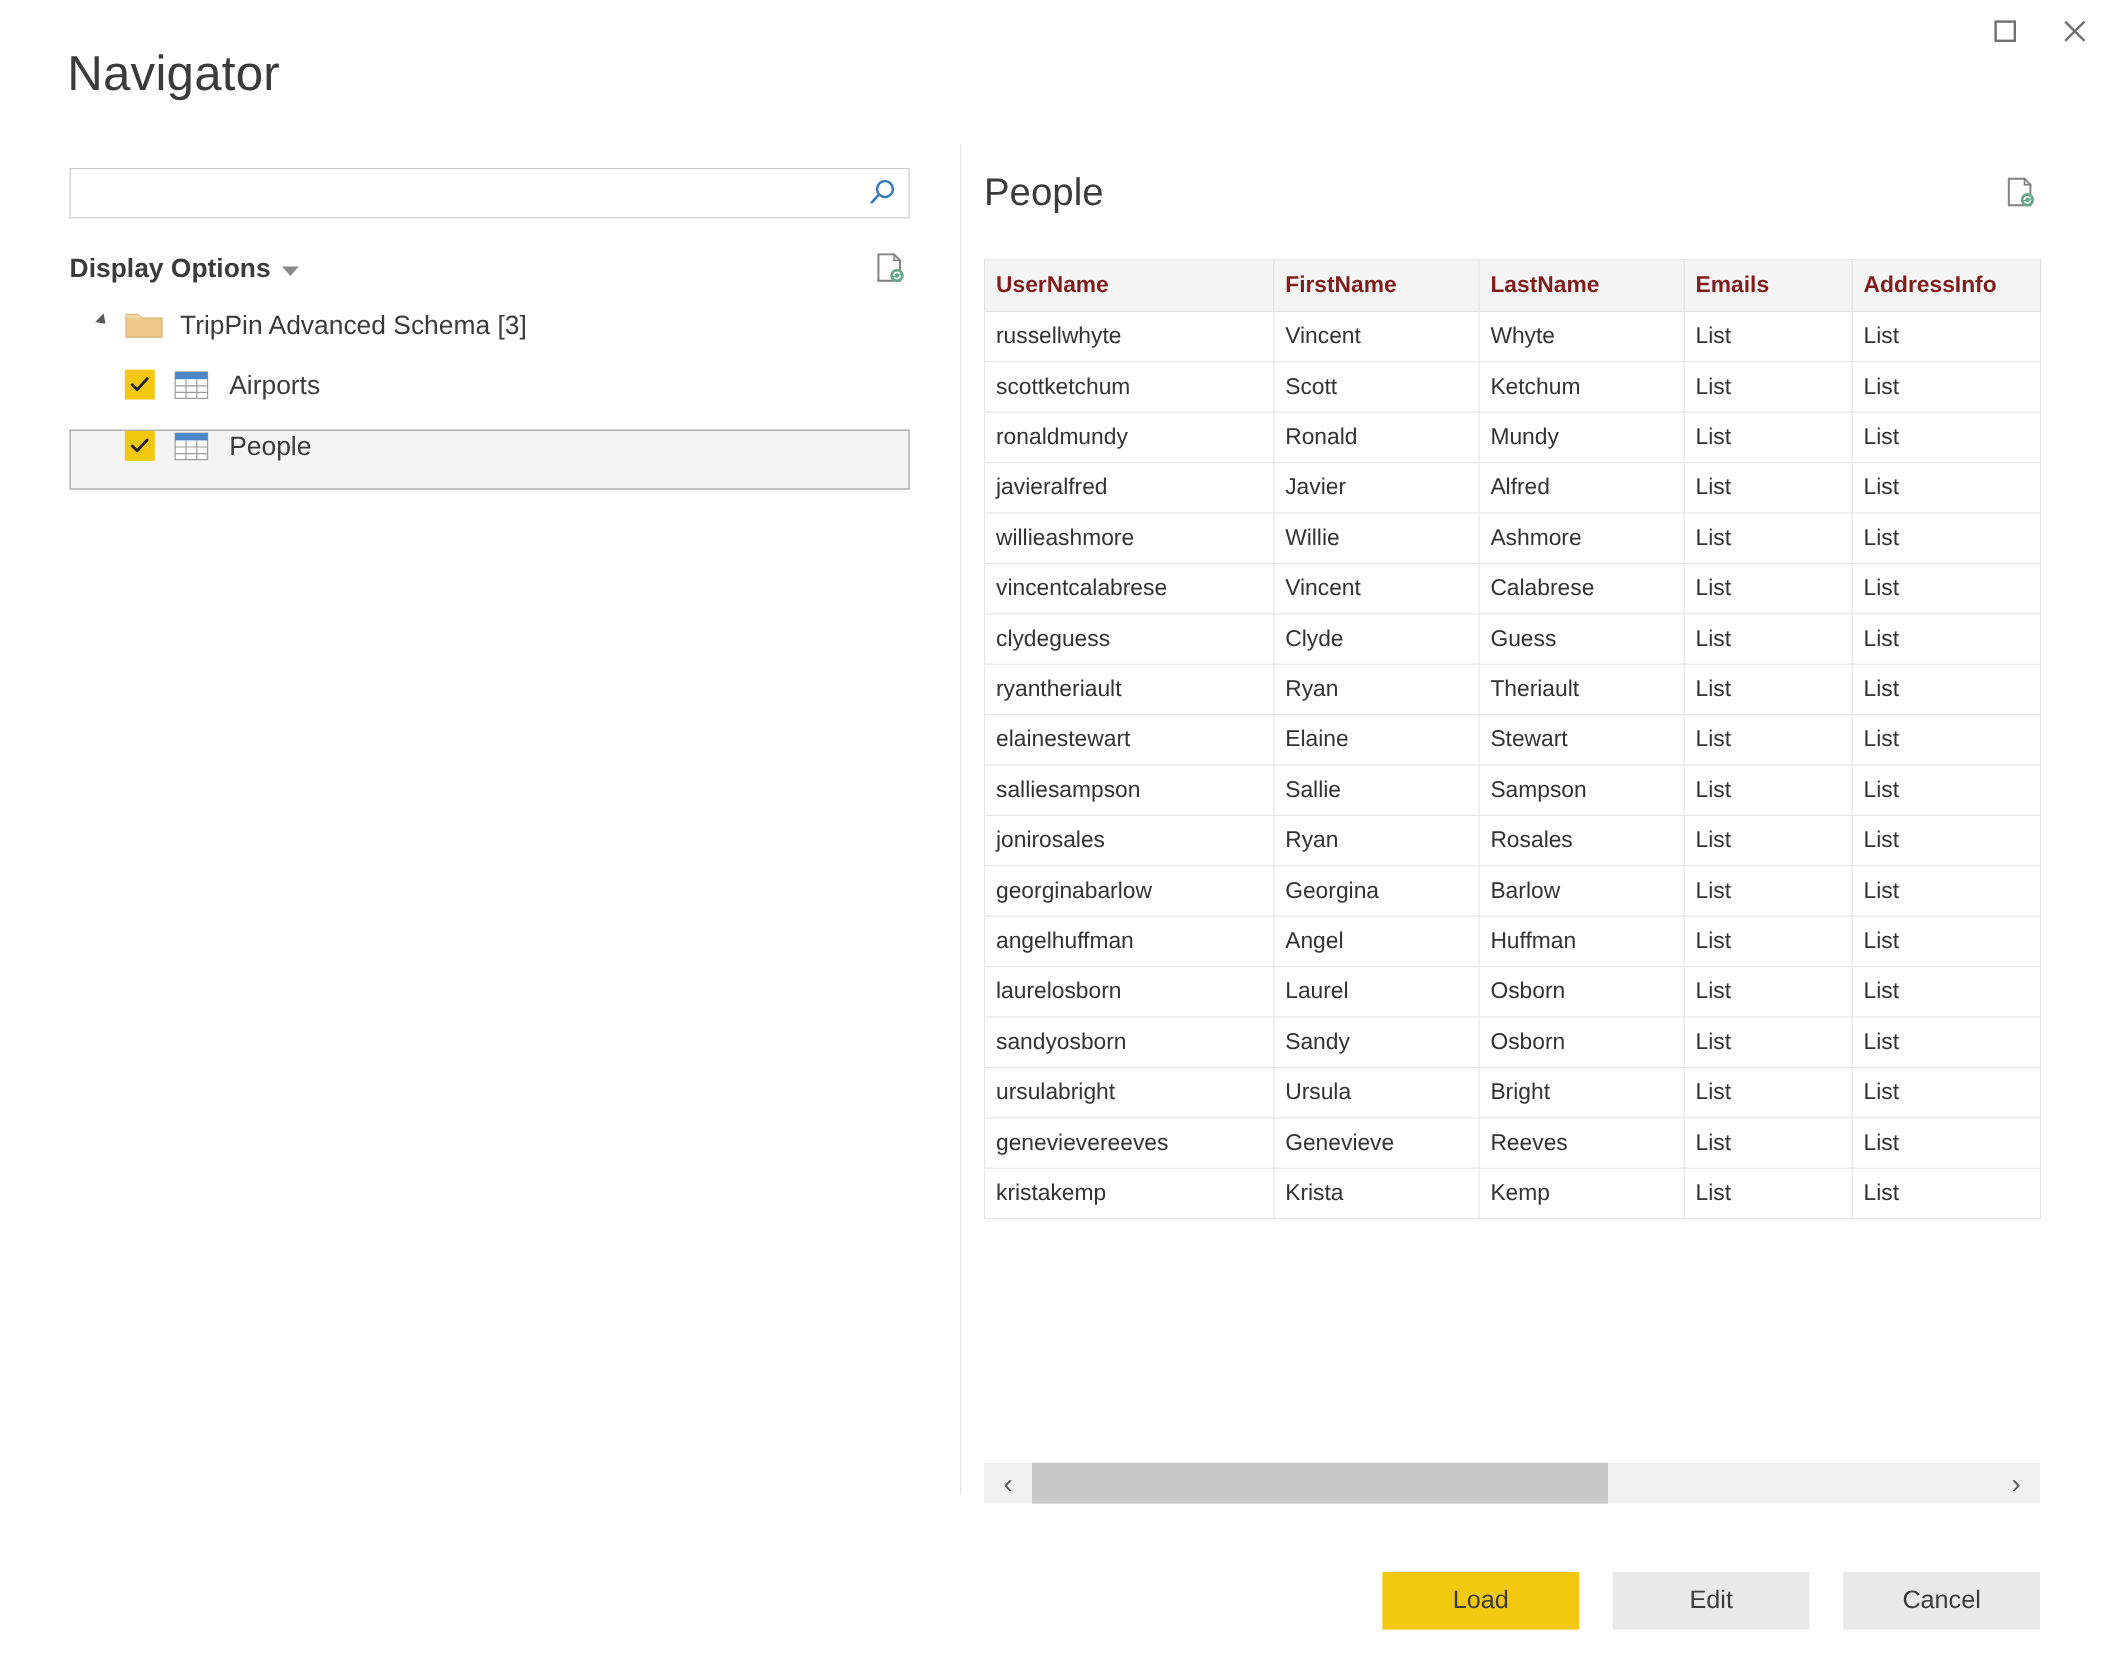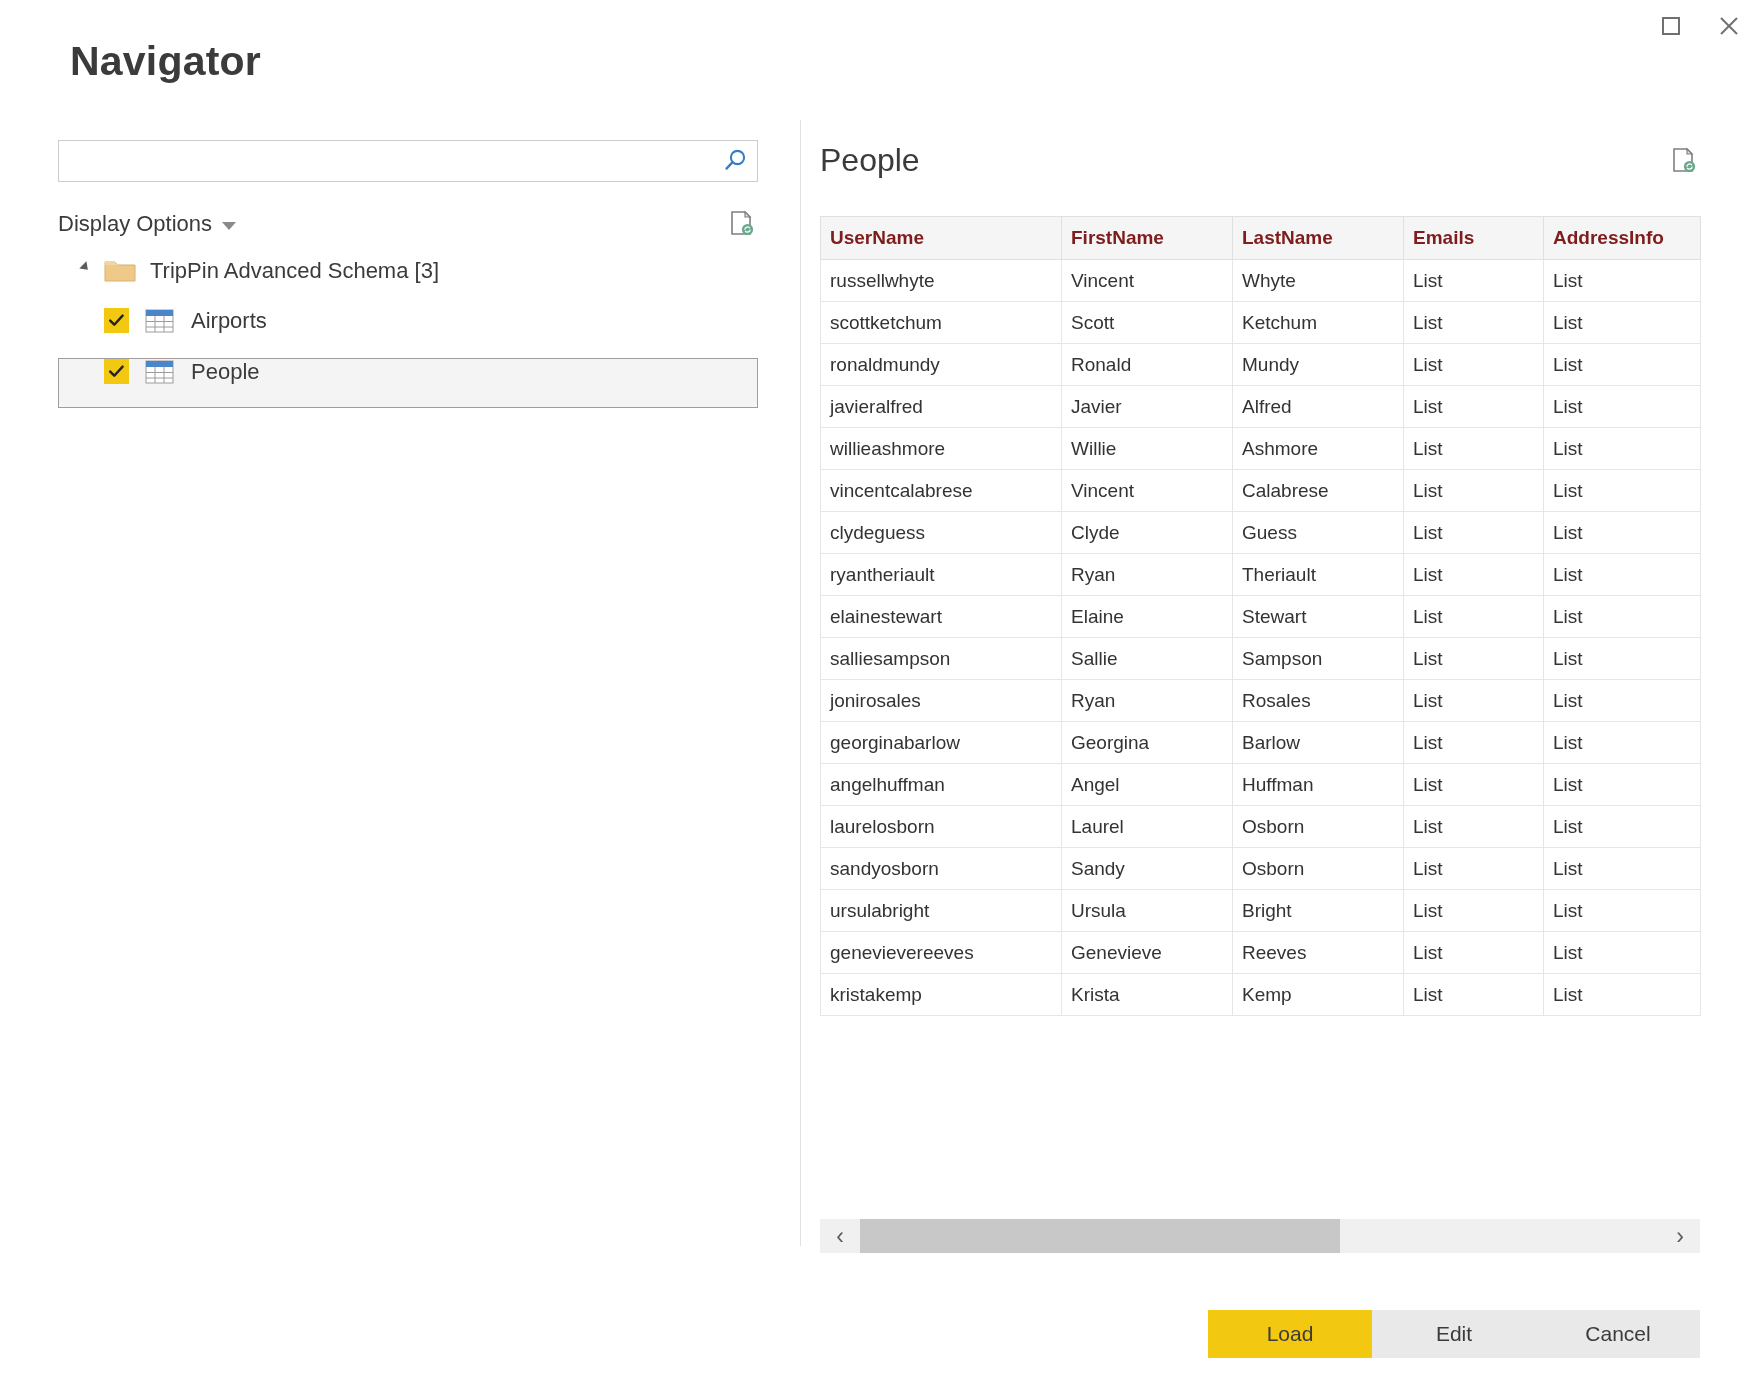--- a/index.html
+++ b/index.html
@@ -31,25 +31,24 @@
     cursor: pointer;
   }
   .win-btn svg { display: block; }
 
   
   .dlg-title {
     position: absolute;
     left: 56px;
     top: 36px;
     font-size: 41px;
-    font-weight: 700;
+    font-weight: 400;
     color: #3b3b3b;
     letter-spacing: .2px;
     line-height: 50px;
-    margin-left: 14px;
   }
 
   
   .left-pane {
     position: absolute;
     left: 58px;
     top: 140px;
     width: 702px;
   }
   .search-wrap {
@@ -89,21 +88,21 @@
     height: 40px;
   }
   .display-options {
     display: flex;
     align-items: center;
     cursor: pointer;
     gap: 10px;
   }
   .display-options .label {
     font-size: 22px;
-    font-weight: 400;
+    font-weight: 700;
     color: #3b3b3b;
   }
   .caret-down {
     width: 0; height: 0;
     border-left: 7px solid transparent;
     border-right: 7px solid transparent;
     border-top: 8px solid #8a8a8a;
     margin-top: 4px;
   }
   .refresh-doc-icon {
@@ -264,20 +263,21 @@
     background: #c8c8c8;
     cursor: pointer;
   }
 
   
   .footer {
     position: absolute;
     right: 58px;
     bottom: 40px;
     display: flex;
+    gap: 28px;
   }
   .btn {
     width: 164px;
     height: 48px;
     border: none;
     font-size: 21px;
     font-weight: 300;
     font-family: "Liberation Sans", sans-serif;
     color: #3b3b3b;
     cursor: pointer;

